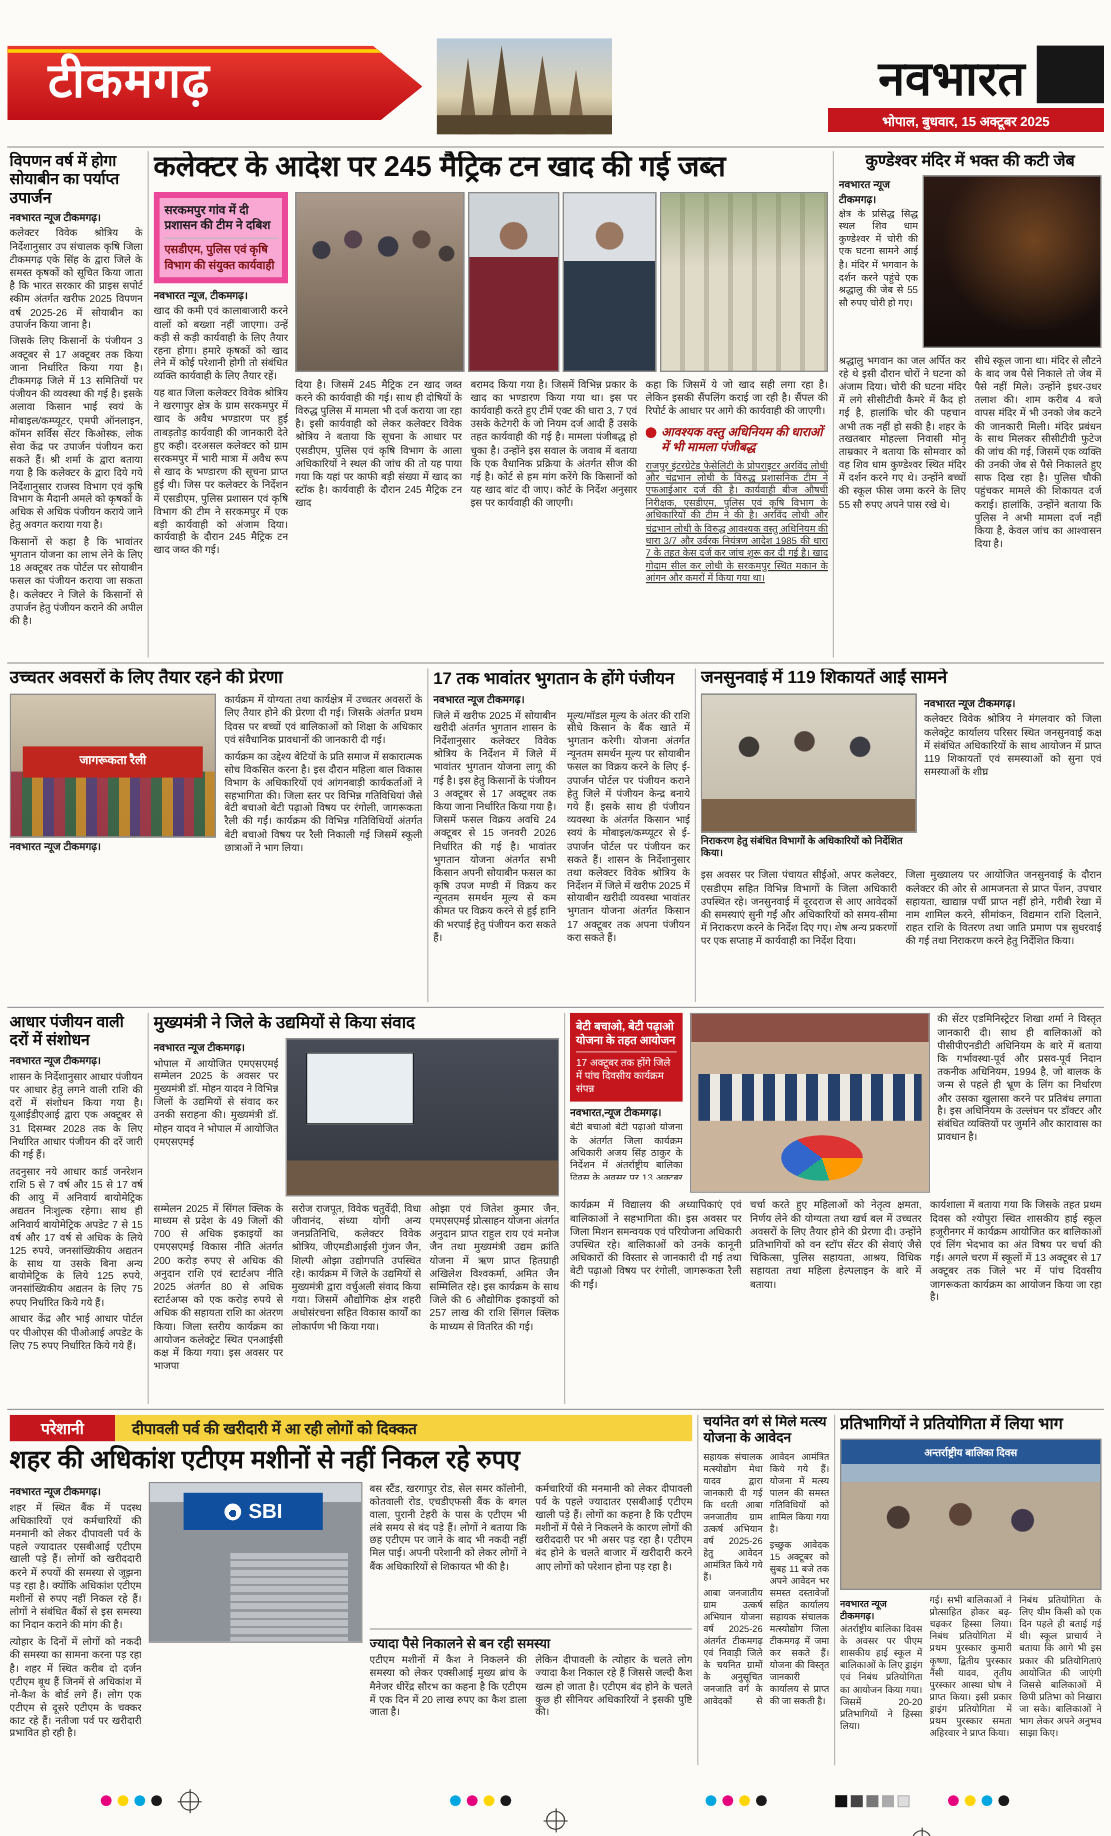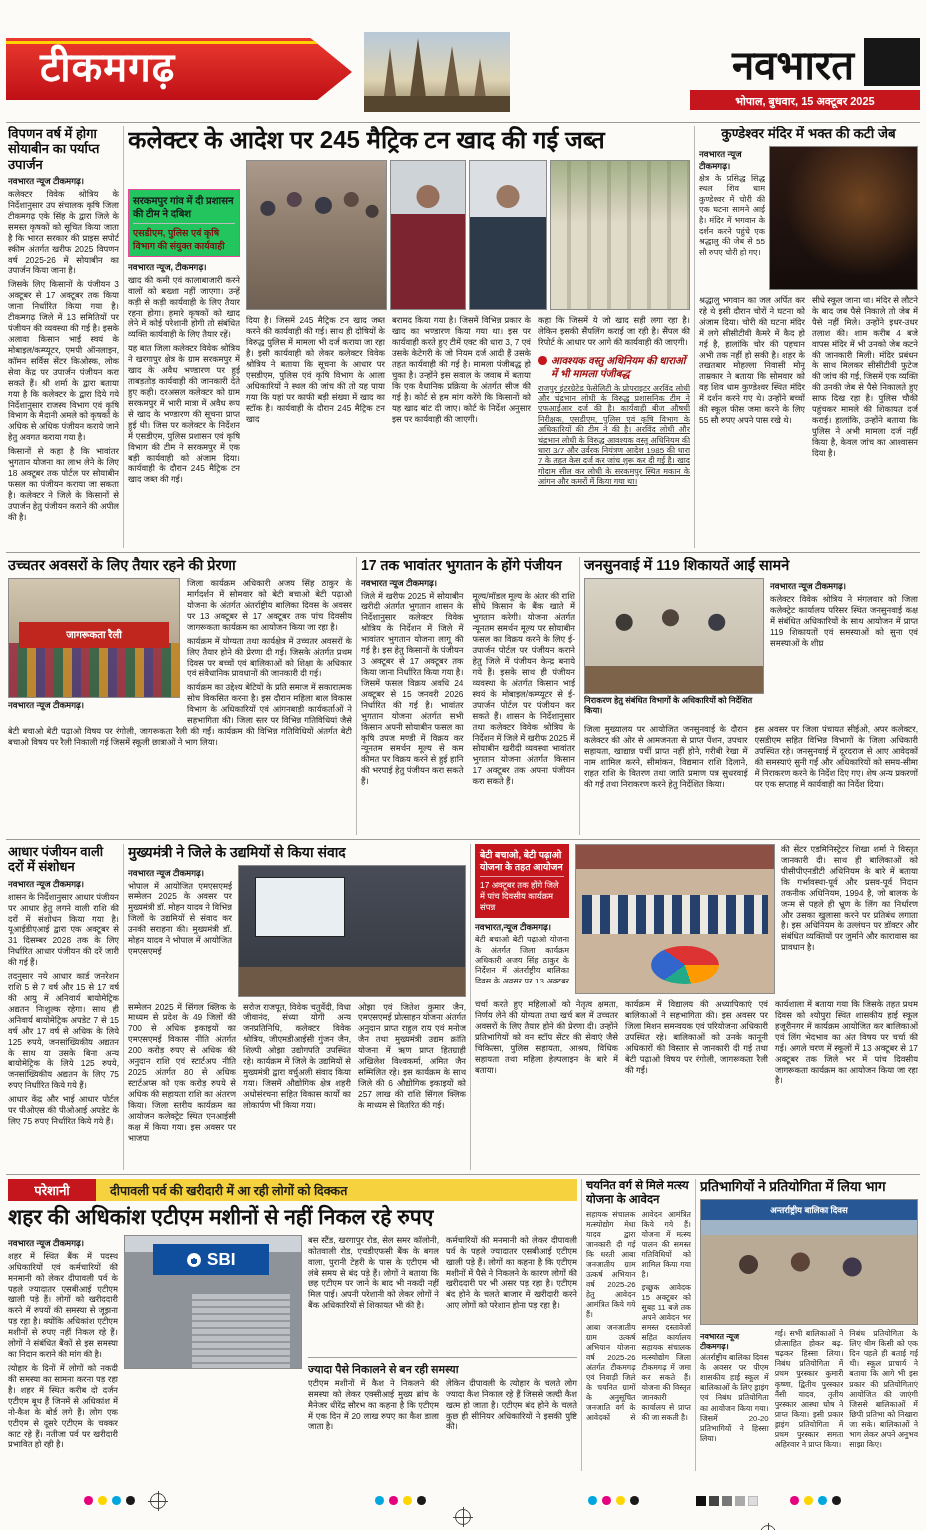--- a/index.html
+++ b/index.html
@@ -82,21 +82,21 @@
   .ph-prize { background-image:
       radial-gradient(circle at 22% 52%, #4a3a34 0 9px, transparent 10px),
       radial-gradient(circle at 46% 50%, #5c4438 0 9px, transparent 10px),
       radial-gradient(circle at 70% 54%, #40384a 0 9px, transparent 10px),
       linear-gradient(180deg,#a0b4c8 0 28%, #b8aa95 28% 100%); }
   .prize-banner { position:absolute; left:0; top:0; width:100%; height:16%; background:rgba(26,76,142,.9);
       color:#fff; font-size:8.5px; font-weight:bold; display:flex; align-items:center; justify-content:center; }
 
   
   .fert-headline { font-size:24px; margin-bottom:6px; }
-  .kicker-box { border:1px solid #ec4899; background:#22c55e; padding:4px; margin-bottom:4px;margin-top:29px; }
+  .kicker-box { border:5px solid #ec4899; background:#f9a8d4; padding:4px; margin-bottom:4px; }
   .kicker-box .k1 { font-weight:bold; font-size:10px; line-height:1.3; border-bottom:1px solid #bbb; padding-bottom:3px; margin-bottom:3px; }
   .kicker-box .k2 { font-weight:bold; font-size:9.4px; line-height:1.3; color:#7c1212; }
   .highlight-box { margin-top:4px; }
   .highlight-title { display:flex; gap:4px; font-weight:bold; font-size:10.2px; line-height:1.25; color:#a31111; margin-bottom:3px;font-style:italic; }
   .alert-dot { flex:none; width:9px; height:9px; margin-top:1px; border-radius:50%; background:#c4161c; }
   .highlight-text { font-size:8px; line-height:1.3; text-align:justify; color:#333;text-decoration:underline; }
 
   
   .atm-striprow { display:flex; height:22px; margin-bottom:4px; }
   .atm-badge { width:88px; background:#c4161c; color:#fff; font-weight:bold; font-size:13px;
@@ -233,21 +233,20 @@
 
   <div class="abs" style="left:8px; top:557px; width:344px; height:278px; overflow:hidden;">
     <div class="headline" style="font-size:14.5px; margin-bottom:4px;">उच्चतर अवसरों के लिए तैयार रहने की प्रेरणा</div>
     <div class="body-txt" style="height:252px;">
       <div style="float:left; width:172px; margin:0 7px 3px 0;">
         <div class="photo ph-rally" style="width:172px; height:120px;">
           <div class="rally-banner">जागरूकता रैली</div>
         </div>
         <div class="byline">नवभारत न्यूज टीकमगढ़।</div>
       </div>
-      <p>जिला कार्यक्रम अधिकारी अजय सिंह ठाकुर के मार्गदर्शन में सोमवार को बेटी बचाओ बेटी पढ़ाओ योजना के अंतर्गत अंतर्राष्ट्रीय बालिका दिवस के अवसर पर 13 अक्टूबर से 17 अक्टूबर तक पांच दिवसीय जागरूकता कार्यक्रम का आयोजन किया जा रहा है।</p>
       <p>कार्यक्रम में योग्यता तथा कार्यक्षेत्र में उच्चतर अवसरों के लिए तैयार होने की प्रेरणा दी गई। जिसके अंतर्गत प्रथम दिवस पर बच्चों एवं बालिकाओं को शिक्षा के अधिकार एवं संवैधानिक प्रावधानों की जानकारी दी गई।</p>
       <p>कार्यक्रम का उद्देश्य बेटियों के प्रति समाज में सकारात्मक सोच विकसित करना है। इस दौरान महिला बाल विकास विभाग के अधिकारियों एवं आंगनबाड़ी कार्यकर्ताओं ने सहभागिता की। जिला स्तर पर विभिन्न गतिविधियां जैसे बेटी बचाओ बेटी पढ़ाओ विषय पर रंगोली, जागरूकता रैली की गईं। कार्यक्रम की विभिन्न गतिविधियों अंतर्गत बेटी बचाओ विषय पर रैली निकाली गई जिसमें स्कूली छात्राओं ने भाग लिया।</p>
     </div>
   </div>
 
   <div class="vline" style="left:356px; top:557px; height:278px;"></div>
 
   <div class="abs" style="left:361px; top:557px; width:214px; height:278px; overflow:hidden;">
     <div class="headline" style="font-size:14px; margin-bottom:3px;">17 तक भावांतर भुगतान के होंगे पंजीयन</div>
     <div class="byline">नवभारत न्यूज टीकमगढ़।</div>
@@ -268,24 +267,24 @@
       </div>
       <div style="flex:1; overflow:hidden;">
         <div class="byline">नवभारत न्यूज टीकमगढ़।</div>
         <div class="body-txt" style="height:118px;">
           <p>कलेक्टर विवेक श्रोत्रिय ने मंगलवार को जिला कलेक्ट्रेट कार्यालय परिसर स्थित जनसुनवाई कक्ष में संबंधित अधिकारियों के साथ आयोजन में प्राप्त 119 शिकायतों एवं समस्याओं को सुना एवं समस्याओं के शीघ्र</p>
         </div>
       </div>
     </div>
     <div style="display:flex; gap:7px; margin-top:4px; height:112px;">
       <div class="body-txt" style="flex:1; height:100%;">
+        <p>इस अवसर पर जिला पंचायत सीईओ, अपर कलेक्टर, एसडीएम सहित विभिन्न विभागों के जिला अधिकारी उपस्थित रहे। जनसुनवाई में दूरदराज से आए आवेदकों की समस्याएं सुनी गईं और अधिकारियों को समय-सीमा में निराकरण करने के निर्देश दिए गए। शेष अन्य प्रकरणों पर एक सप्ताह में कार्यवाही का निर्देश दिया।</p>
+      </div>
+      <div class="body-txt" style="flex:1; height:100%;">
         <p>जिला मुख्यालय पर आयोजित जनसुनवाई के दौरान कलेक्टर की ओर से आमजनता से प्राप्त पेंशन, उपचार सहायता, खाद्यान्न पर्ची प्राप्त नहीं होने, गरीबी रेखा में नाम शामिल करने, सीमांकन, विद्यमान राशि दिलाने, राहत राशि के वितरण तथा जाति प्रमाण पत्र सुधरवाई की गई तथा निराकरण करने हेतु निर्देशित किया।</p>
-      </div>
-      <div class="body-txt" style="flex:1; height:100%;">
-        <p>इस अवसर पर जिला पंचायत सीईओ, अपर कलेक्टर, एसडीएम सहित विभिन्न विभागों के जिला अधिकारी उपस्थित रहे। जनसुनवाई में दूरदराज से आए आवेदकों की समस्याएं सुनी गईं और अधिकारियों को समय-सीमा में निराकरण करने के निर्देश दिए गए। शेष अन्य प्रकरणों पर एक सप्ताह में कार्यवाही का निर्देश दिया।</p>
       </div>
     </div>
   </div>
 
   <div class="hline" style="left:6px; top:839px; width:914px;"></div>
 
   <div class="abs" style="left:8px; top:844px; width:111px; height:326px; overflow:hidden;">
     <div class="headline" style="font-size:13px; margin-bottom:3px;">आधार पंजीयन वाली दरों में संशोधन</div>
     <div class="byline">नवभारत न्यूज टीकमगढ़।</div>
     <div class="body-txt" style="height:270px;">
@@ -341,24 +340,24 @@
       <div class="photo ph-rangoli" style="width:200px; flex:none;">
         <div class="girls-row"></div>
         <div class="rangoli"></div>
       </div>
       <div class="body-txt" style="flex:1; height:100%;">
         <p>की सेंटर एडमिनिस्ट्रेटर शिखा शर्मा ने विस्तृत जानकारी दी। साथ ही बालिकाओं को पीसीपीएनडीटी अधिनियम के बारे में बताया कि गर्भावस्था-पूर्व और प्रसव-पूर्व निदान तकनीक अधिनियम, 1994 है, जो बालक के जन्म से पहले ही भ्रूण के लिंग का निर्धारण और उसका खुलासा करने पर प्रतिबंध लगाता है। इस अधिनियम के उल्लंघन पर डॉक्टर और संबंधित व्यक्तियों पर जुर्माने और कारावास का प्रावधान है।</p>
       </div>
     </div>
     <div style="display:flex; gap:7px; margin-top:5px; height:148px;">
       <div class="body-txt" style="flex:1; height:100%;">
+        <p>कार्यक्रम में विद्यालय की अध्यापिकाएं एवं बालिकाओं ने सहभागिता की। इस अवसर पर जिला मिशन समन्वयक एवं परियोजना अधिकारी उपस्थित रहे। बालिकाओं को उनके कानूनी अधिकारों की विस्तार से जानकारी दी गई तथा बेटी पढ़ाओ विषय पर रंगोली, जागरूकता रैली की गईं।</p>
+      </div>
+      <div class="body-txt" style="flex:1; height:100%;">
         <p>चर्चा करते हुए महिलाओं को नेतृत्व क्षमता, निर्णय लेने की योग्यता तथा खर्च बल में उच्चतर अवसरों के लिए तैयार होने की प्रेरणा दी। उन्होंने प्रतिभागियों को वन स्टॉप सेंटर की सेवाएं जैसे चिकित्सा, पुलिस सहायता, आश्रय, विधिक सहायता तथा महिला हेल्पलाइन के बारे में बताया।</p>
-      </div>
-      <div class="body-txt" style="flex:1; height:100%;">
-        <p>कार्यक्रम में विद्यालय की अध्यापिकाएं एवं बालिकाओं ने सहभागिता की। इस अवसर पर जिला मिशन समन्वयक एवं परियोजना अधिकारी उपस्थित रहे। बालिकाओं को उनके कानूनी अधिकारों की विस्तार से जानकारी दी गई तथा बेटी पढ़ाओ विषय पर रंगोली, जागरूकता रैली की गईं।</p>
       </div>
       <div class="body-txt" style="flex:1; height:100%;">
         <p>कार्यशाला में बताया गया कि जिसके तहत प्रथम दिवस को श्योपुरा स्थित शासकीय हाई स्कूल हजूरीनगर में कार्यक्रम आयोजित कर बालिकाओं एवं लिंग भेदभाव का अंत विषय पर चर्चा की गई। अगले चरण में स्कूलों में 13 अक्टूबर से 17 अक्टूबर तक जिले भर में पांच दिवसीय जागरूकता कार्यक्रम का आयोजन किया जा रहा है।</p>
       </div>
     </div>
   </div>
 
   <div class="hline" style="left:6px; top:1174px; width:914px;"></div>
 
   <div class="abs" style="left:8px; top:1179px; width:569px; height:292px; overflow:hidden;">

